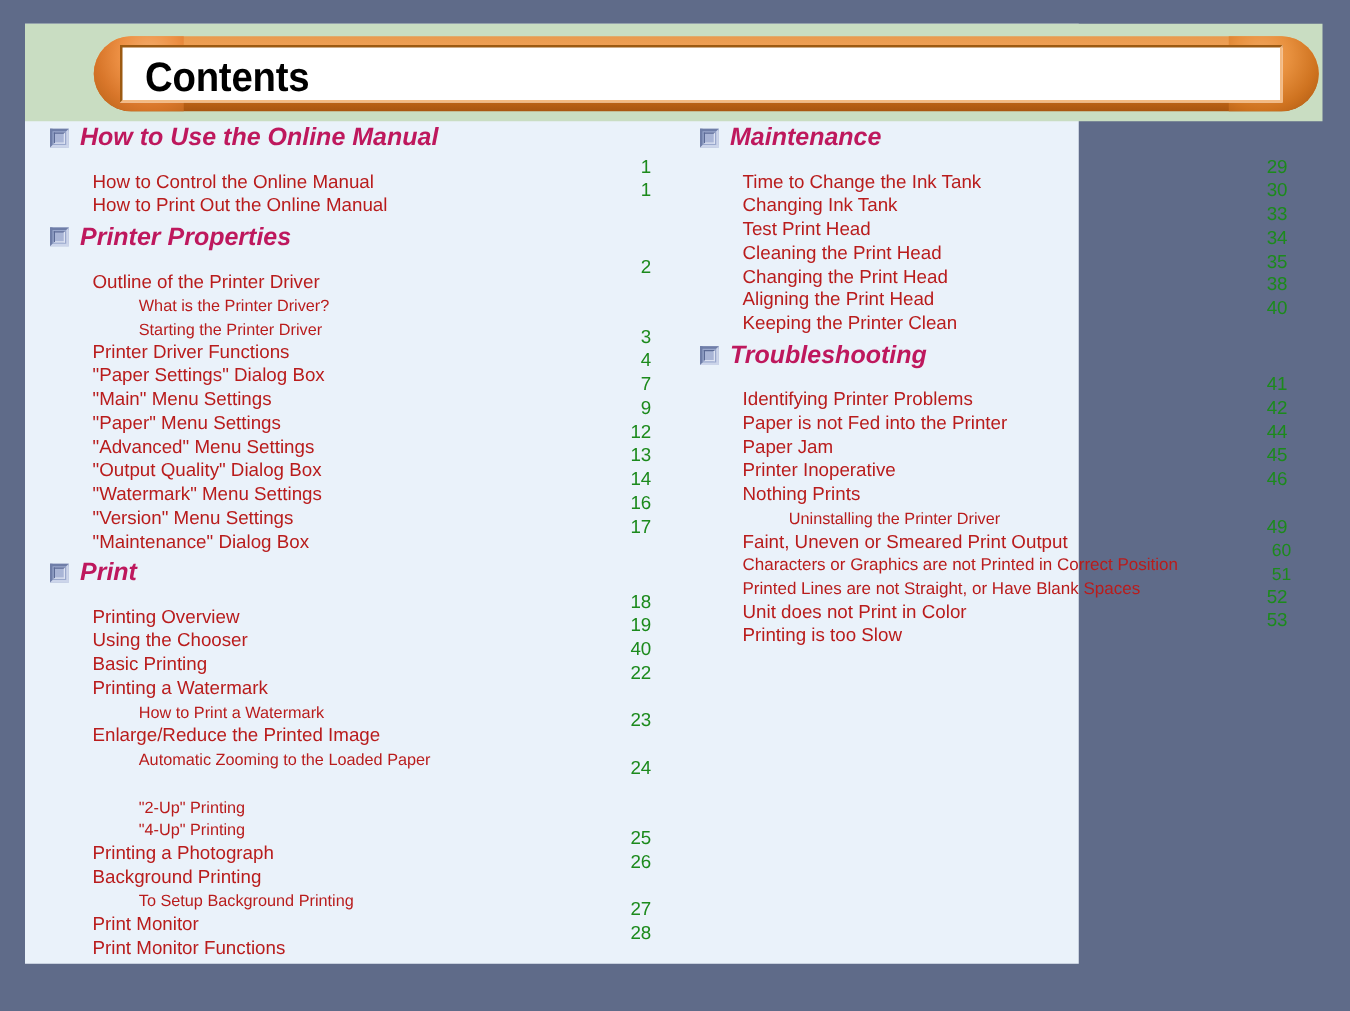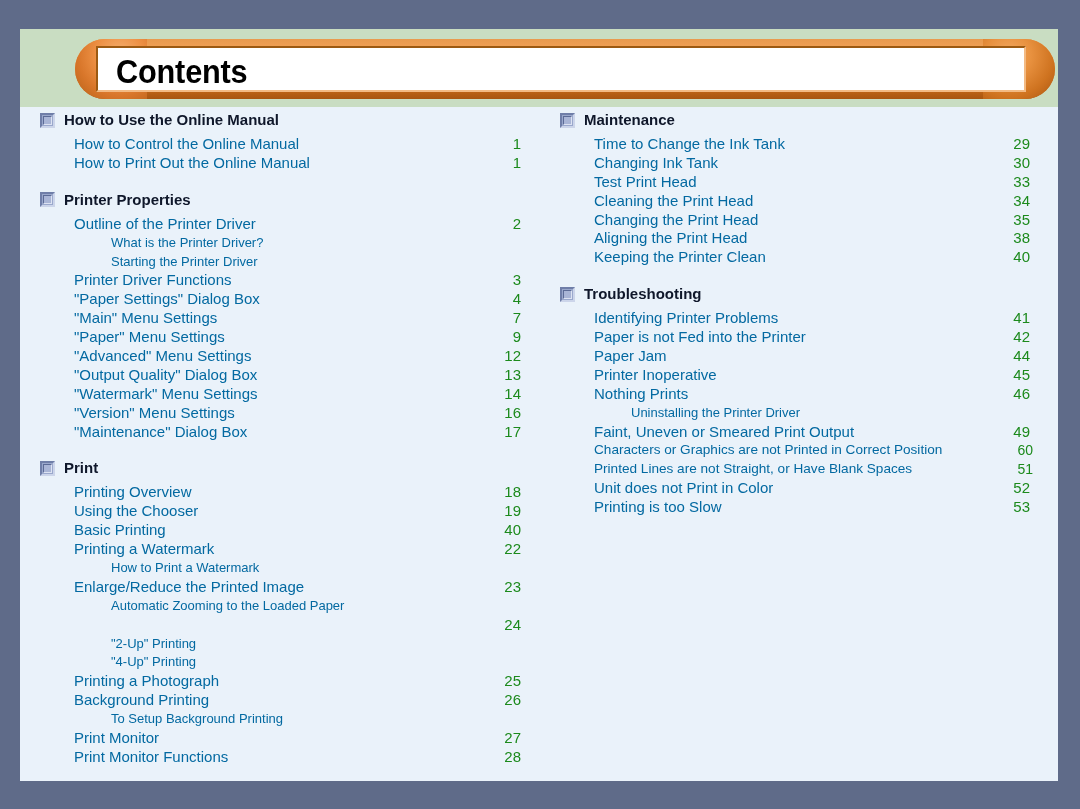--- a/index.html
+++ b/index.html
@@ -13,25 +13,24 @@
     background: #5f6b89;
     font-family: "Liberation Sans", sans-serif;
     overflow: hidden;
   }
 
   
   #page {
     position: absolute;
     left: 20px;
     top: 19px;
-    width: 1038px;
+    width: 843px;
     height: 752px;
     background: #eaf2fa;
     box-sizing: border-box;
-    margin-top: 10px;
   }
 
   
   #banner {
     position: absolute;
     left: 0;
     top: 0;
     width: 1038px;
     height: 78px;
     background: #c9ddc2;
@@ -150,40 +149,41 @@
     content: "";
     position: absolute;
     left: 1px; top: 1px; right: 1px; bottom: 1px;
     background: #a9b5d6;
     border-top: 1px solid #5c6b96;
     border-left: 1px solid #5c6b96;
     border-right: 1px solid #dde3f2;
     border-bottom: 1px solid #dde3f2;
   }
   .section-title {
-    font-size: 15px;
+    font-size: 20px;
     font-weight: bold;
-    color: #0f172a;
+    color: #be185d;
     line-height: 20px;
     white-space: nowrap;
+    font-style: italic;
   }
 
   
   .entry {
     position: relative;
     height: 18.9px;
     line-height: 18.9px;
     white-space: nowrap;
   }
   .entry .label {
     position: absolute;
     left: 36px;
-    top: 0;
+    top: 12px;
     font-size: 15px;
-    color: #0369a1;
+    color: #b91c1c;
     line-height: 18.9px;
     text-align: right;
   }
   .entry.sub .label {
     left: 73px;
     font-size: 13px;
   }
   .entry.tight .label {
     font-size: 13.6px;
   }

